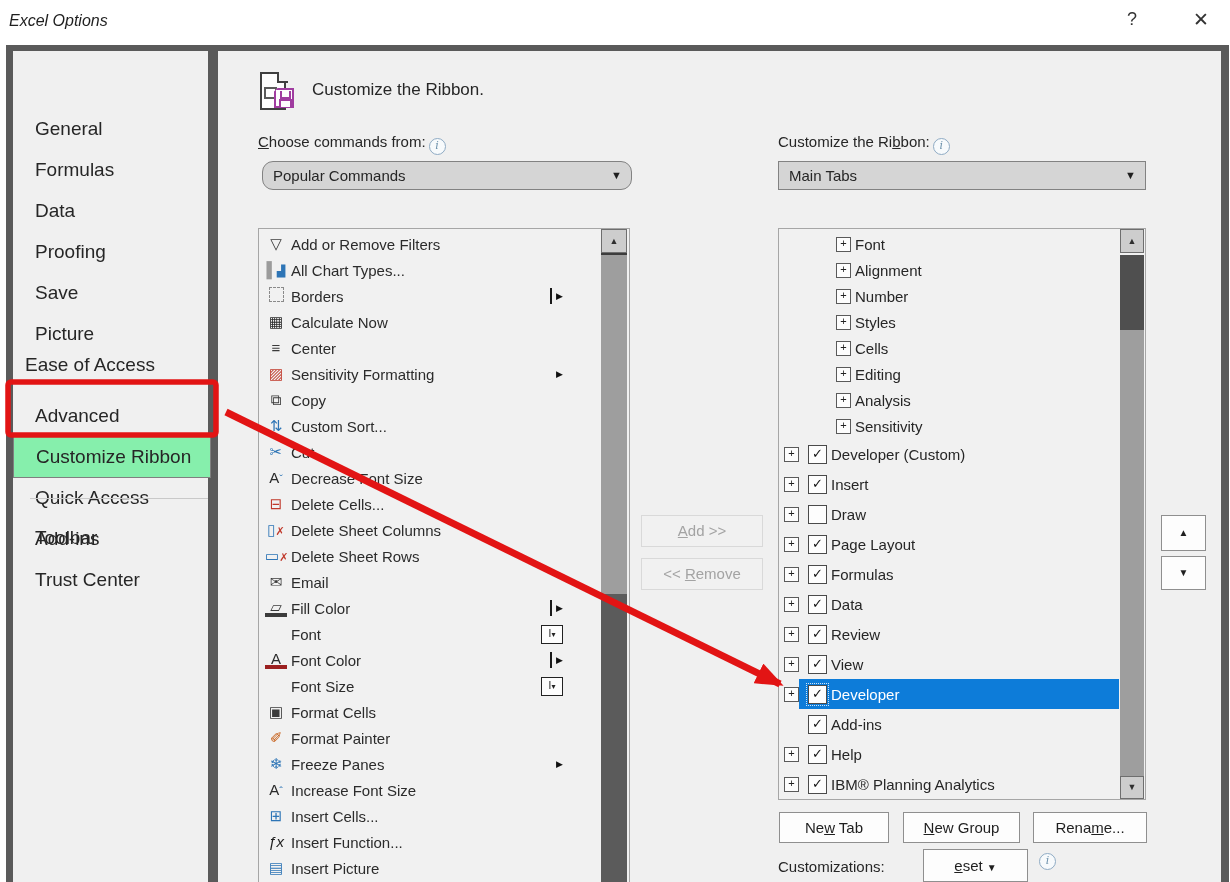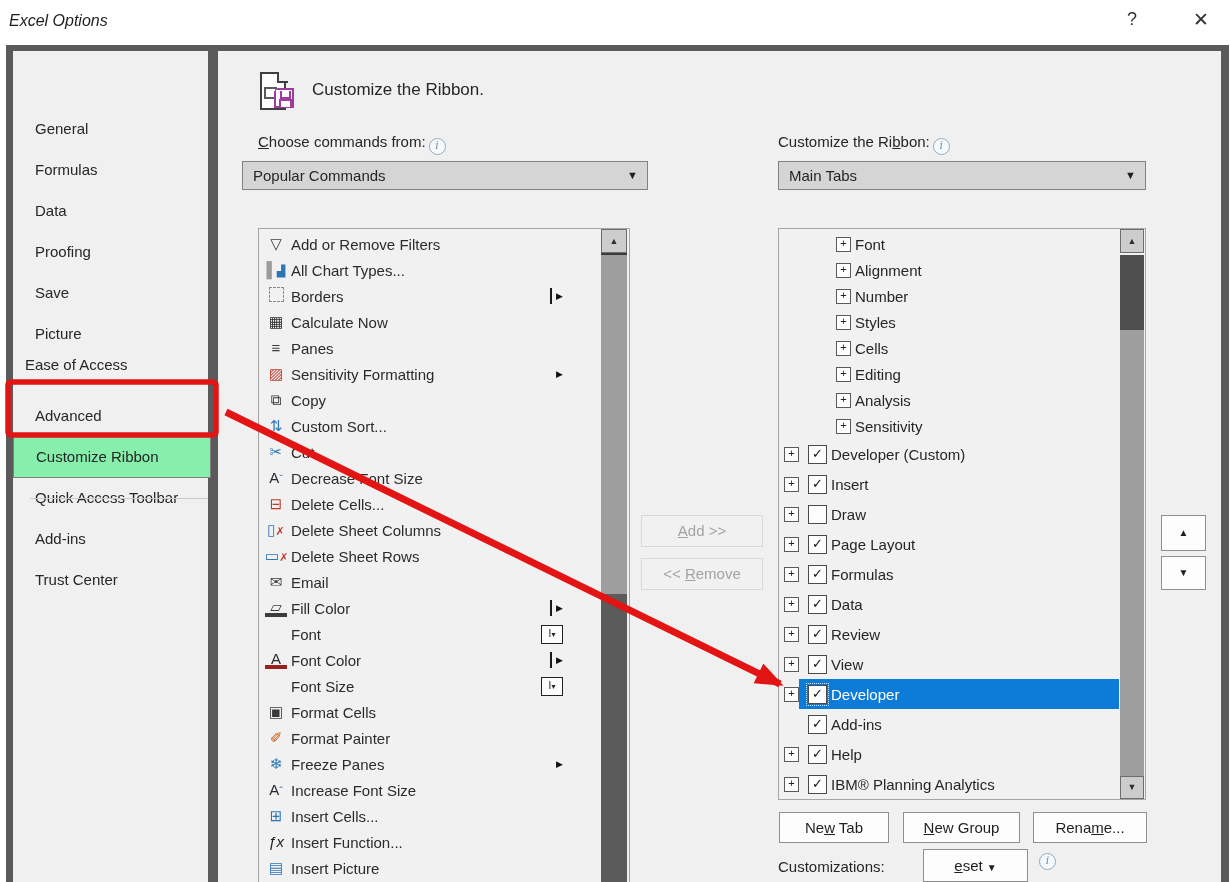--- a/index.html
+++ b/index.html
@@ -14,21 +14,21 @@
 
   
   .fr{position:absolute;background:#5a5a5a;}
   .fr-top{left:6px;top:45px;width:1218px;height:6px;}
   .fr-left{left:6px;top:45px;width:7px;height:837px;}
   .fr-right{left:1221px;top:45px;width:8px;height:837px;}
   .fr-div{left:208px;top:51px;width:10px;height:831px;}
 
   
   .sidebar{position:absolute;left:13px;top:51px;width:195px;height:831px;background:#f0f0f0;}
-  .side-item{position:absolute;left:0;width:195px;height:40px;line-height:40px;padding-left:22px;font-size:15px;box-sizing:border-box;cursor:pointer;}
+  .side-item{position:absolute;left:0;width:195px;height:40px;line-height:40px;padding-left:22px;font-size:19px;box-sizing:border-box;cursor:pointer;}
   .side-item.sel{background:#86efac;border:1px solid #7f7f7f;height:43px;line-height:41px;width:198px;}
   .side-sep{position:absolute;left:17px;width:178px;height:1px;background:#c9c9c9;}
 
   
   .content{position:absolute;left:218px;top:51px;width:1003px;height:831px;background:#f0f0f0;}
 
   
   .hicon{position:absolute;left:258px;top:70px;width:42px;height:44px;}
   .hicon .page{position:absolute;left:2px;top:2px;width:26px;height:38px;background:#fdfdfd;border:2px solid #3f3f3f;box-sizing:border-box;
     clip-path:polygon(0 0,72% 0,100% 22%,100% 100%,0 100%);}
@@ -147,21 +147,21 @@
   </div>
   <div class="h-title">Customize the Ribbon.</div>
 
   <div class="plabel" style="left:258px;">
     <span><u>C</u><span>hoose commands from:</span></span><span class="info">i</span>
   </div>
   <div class="plabel" style="left:778px;">
     <span><span>Customize the Ri</span><u>b</u><span>bon:</span></span><span class="info">i</span>
   </div>
 
-  <div class="dropdown" style="left:242px;width:406px;">
+  <div class="dropdown" style="left:262px;width:370px;border-radius:11px;">
     <span>Popular Commands</span>
     <span class="dd-arrow">▼</span>
   </div>
   <div class="dropdown" style="left:778px;width:368px;">
     <span>Main Tabs</span>
     <span class="dd-arrow">▼</span>
   </div>
 
   <div class="listbox" id="left-list">
     <div id="left-rows" style="position:absolute;left:0;top:2px;right:32px;">
@@ -180,21 +180,21 @@
             <span class="sbar"></span>
             <span class="marr">▶</span>
           </span>
         </div>
         <div class="lrow">
           <span class="licon"><span style="color:#2b2b2b;">▦</span></span>
           <span class="llabel">Calculate Now</span>
         </div>
         <div class="lrow">
           <span class="licon"><span style="color:#3b3b3b;">≡</span></span>
-          <span class="llabel">Panes</span>
+          <span class="llabel">Center</span>
         </div>
         <div class="lrow">
           <span class="licon"><span style="color:#c0392b;">▨</span></span>
           <span class="llabel">Sensitivity Formatting</span>
           <span class="lind">
             <span class="marr">▶</span>
           </span>
         </div>
         <div class="lrow">
           <span class="licon"><span style="color:#3b3b3b;">⧉</span></span>

